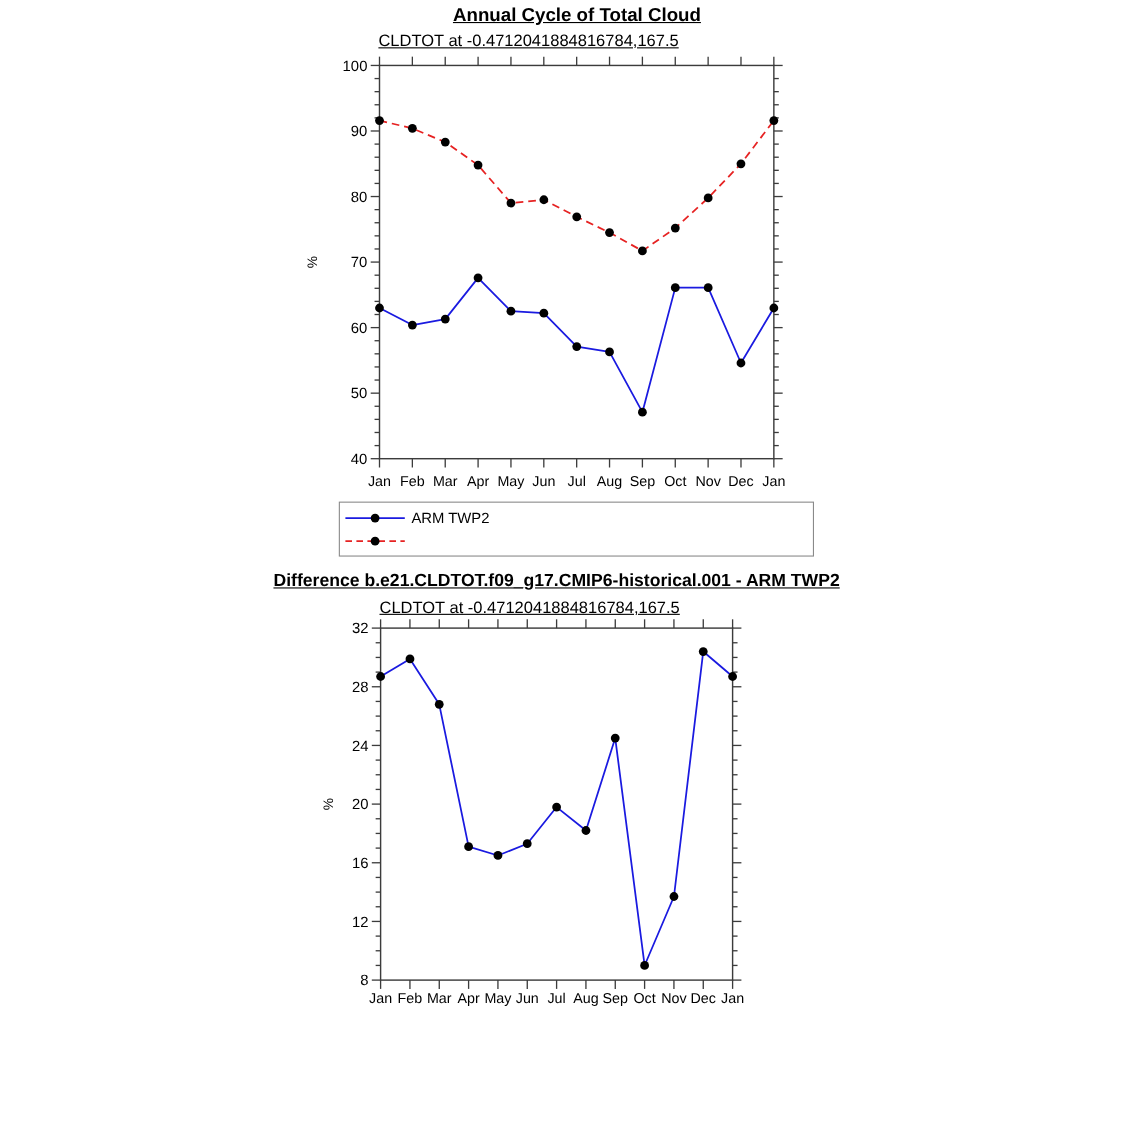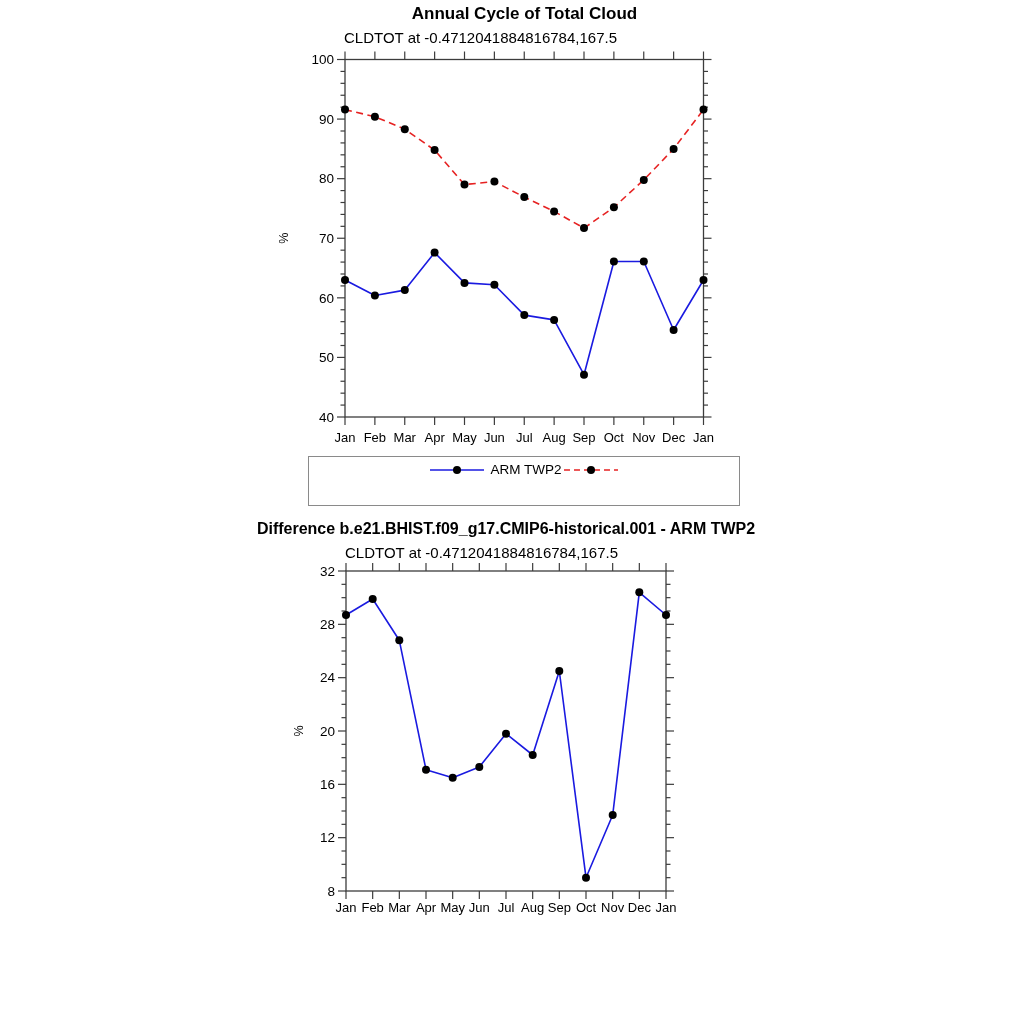--- a/index.html
+++ b/index.html
@@ -1,33 +1,33 @@
 <!DOCTYPE html>
 <html><head>
 <meta charset="utf-8">
 <style>
   html,body{margin:0;padding:0;}
   body{
     width:1024px;height:1024px;background:#ffffff;position:relative;overflow:hidden;
     font-family:"Liberation Sans","DejaVu Sans",sans-serif;color:#000;
   }
-  .abs{position:absolute;}
+  .abs{position:absolute;text-decoration:underline;}
   .chart-title{font-weight:bold;font-size:17px;text-align:center;white-space:nowrap;}
   .chart-subtitle{font-size:15px;white-space:nowrap;}
   #title-top{left:345px;top:4px;width:359px;}
   #subtitle-top{left:344px;top:29px;}
   #title-bottom{left:206px;top:520px;width:600px;font-size:16px;}
   #subtitle-bottom{left:345px;top:544px;}
   svg.plot{position:absolute;left:0;overflow:visible;}
   #svg-top{top:0;}
   #svg-bottom{top:520px;}
   .legend{
     position:absolute;left:308px;top:456px;width:432px;height:50px;
     border:1px solid #8a8a8a;background:#fff;box-sizing:border-box;
-    display:flex;justify-content:center;padding:2px 3px;
+    display:flex;flex-direction:column;justify-content:center;padding:2px 3px;
   }
   .legend-row{display:flex;align-items:center;height:21px;}
   .legend-sample{width:58px;height:10px;flex:0 0 58px;}
   .legend-label{font-size:13.5px;white-space:nowrap;margin-left:4px;}
 </style>
 </head>
 <body>
 
 <div class="abs chart-title" id="title-top">Annual Cycle of Total Cloud</div>
 <div class="abs chart-subtitle" id="subtitle-top">CLDTOT at -0.4712041884816784,167.5</div>
@@ -188,21 +188,21 @@
     <span class="legend-label">ARM TWP2</span>
   </div>
   <div class="legend-row">
     <svg class="legend-sample" viewBox="0 0 58 10">
       <line x1="2" y1="5" x2="56" y2="5" stroke-width="1.6" stroke-dasharray="6 4" stroke="#e62222"></line>
       <circle cx="29" cy="5" r="4" fill="#000000"></circle>
     </svg>
   </div>
 </div>
 
-<div class="abs chart-title" id="title-bottom">Difference b.e21.BHIST.f09_g17.CMIP6-historical.001 - ARM TWP2</div>
+<div class="abs chart-title" id="title-bottom">Difference b.e21.CLDTOT.f09_g17.CMIP6-historical.001 - ARM TWP2</div>
 <div class="abs chart-subtitle" id="subtitle-bottom">CLDTOT at -0.4712041884816784,167.5</div>
 
 <svg id="svg-bottom" class="plot" width="780" height="430">
     <g>
       <rect x="346" y="51" width="320" height="320" fill="none" stroke="#3c3c3c" stroke-width="1.3"></rect>
       <line x1="338" y1="371" x2="346" y2="371" stroke="#3c3c3c" stroke-width="1.2"></line>
       <line x1="666" y1="371" x2="674" y2="371" stroke="#3c3c3c" stroke-width="1.2"></line>
       <text x="335" y="375.7" text-anchor="end" font-size="13.5">8</text>
       <line x1="341.5" y1="357.6666666666667" x2="346" y2="357.6666666666667" stroke="#3c3c3c" stroke-width="1.2"></line>
       <line x1="666" y1="357.6666666666667" x2="670.5" y2="357.6666666666667" stroke="#3c3c3c" stroke-width="1.2"></line>

